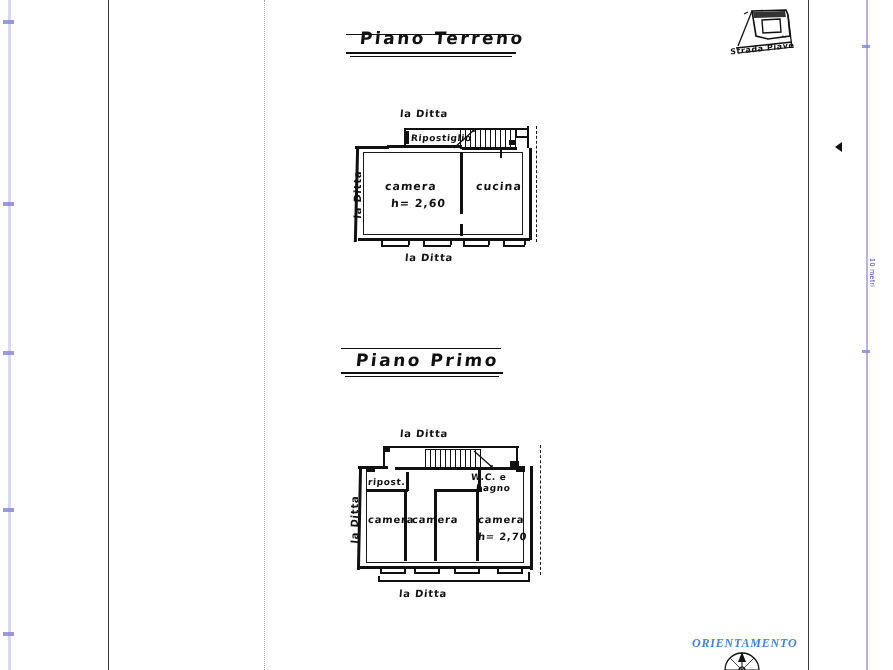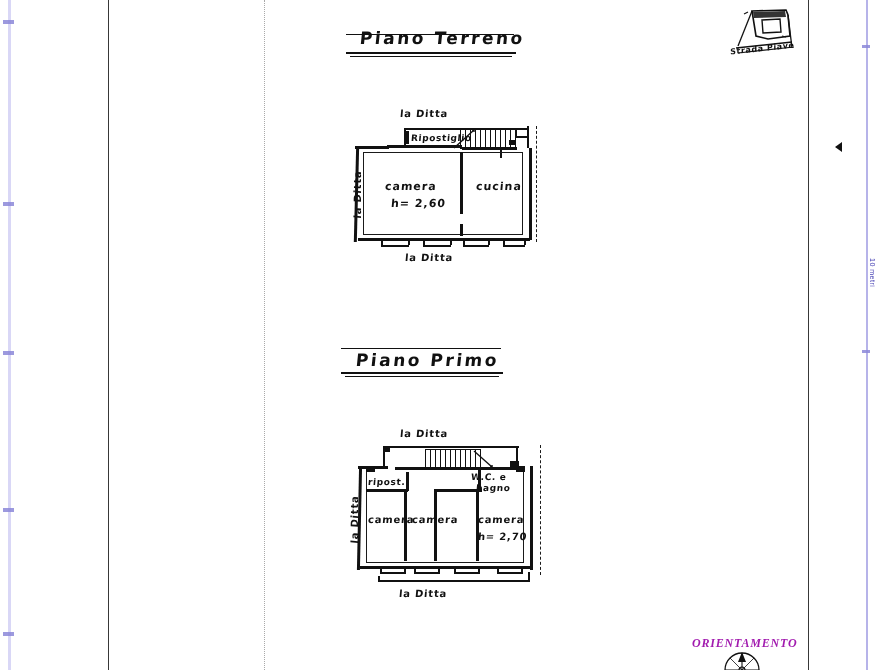--- a/index.html
+++ b/index.html
@@ -137,21 +137,21 @@
   .keymap {
     position: absolute;
   }
   .orient-label {
     position: absolute;
     font-family: "Liberation Serif", serif;
     font-style: italic;
     font-weight: 700;
     font-size: 12px;
     letter-spacing: .8px;
-    color: #a21caf;
+    color: #3b82f6;
     white-space: nowrap;
   }
   svg { display: block; overflow: visible; }
 </style>
 </head>
 <body>
 
 <div id="sheet">
 
   <div class="vline vline-blue-soft" style="left:8px;"></div>

